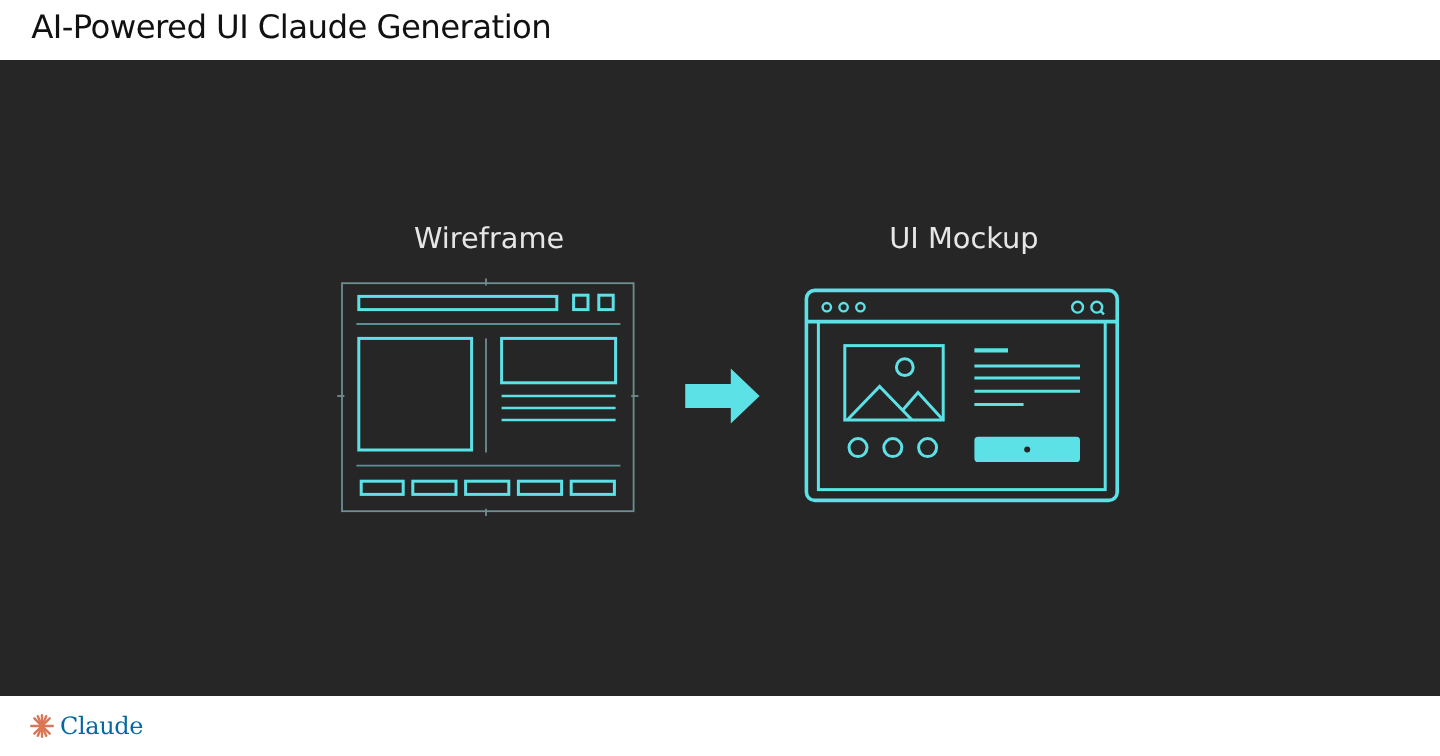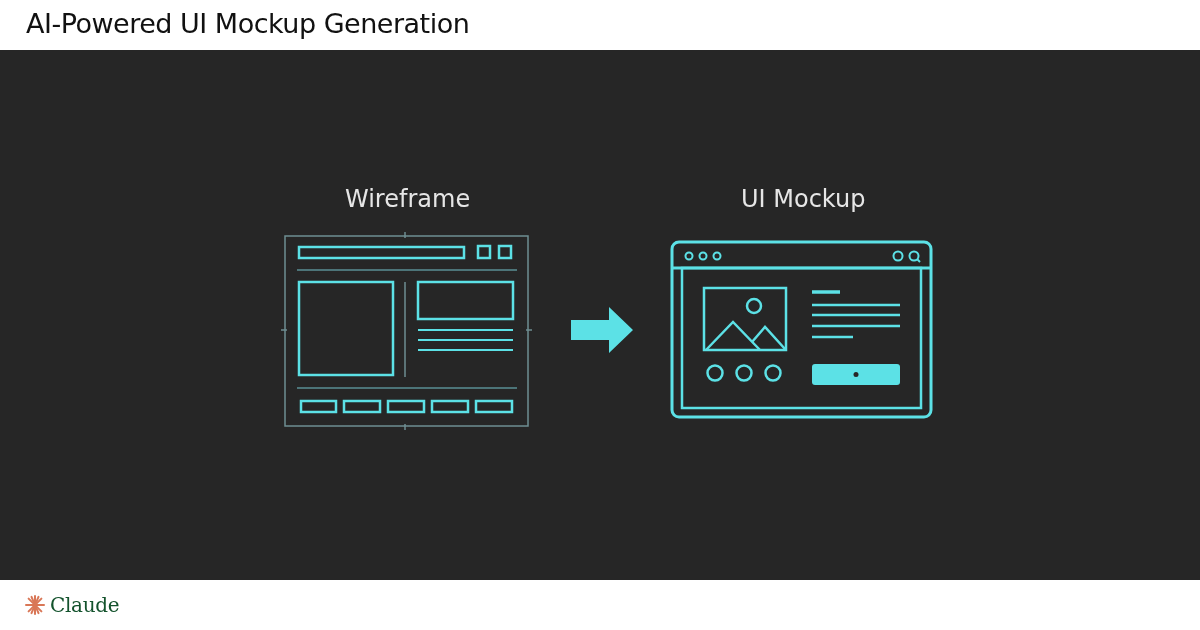--- a/index.html
+++ b/index.html
@@ -2,29 +2,29 @@
 <html><head>
 <meta charset="utf-8">
 <style>
   html, body { margin:0; padding:0; }
   body { width:1200px; height:630px; background:#ffffff; position:relative; overflow:hidden; font-family:"Liberation Sans", sans-serif; }
   .header { position:absolute; left:0; top:0; width:1200px; height:50px; background:#fff; }
   .title { position:absolute; left:26px; top:8px; font-size:27px; color:#111; font-family:"DejaVu Sans", sans-serif; letter-spacing:-0.5px; }
   .stage { position:absolute; left:0; top:50px; width:1200px; height:530px; background:#262626; }
   .footer { position:absolute; left:0; top:580px; width:1200px; height:50px; background:#fff; }
   .brand { position:absolute; left:24px; top:13px; display:flex; align-items:center; gap:4px; }
-  .brand-name { font-family:"DejaVu Serif", serif; font-size:20px; color:#14532d; letter-spacing:-0.3px; }
+  .brand-name { font-family:"DejaVu Serif", serif; font-size:20px; color:#0369a1; letter-spacing:-0.3px; }
   .label { position:absolute; color:#e6e6e6; font-size:24px; font-family:"DejaVu Sans", sans-serif; }
   svg.art { position:absolute; left:0; top:0; }
 </style>
 </head>
 <body>
 
 <div class="header">
-  <div class="title">AI-Powered UI Mockup Generation</div>
+  <div class="title">AI-Powered UI Claude Generation</div>
 </div>
 
 <div class="stage">
   <div class="label" style="left:345px; top:135px;">Wireframe</div>
   <div class="label" style="left:741px; top:135px;">UI Mockup</div>
 
   <svg class="art" width="1200" height="530" viewBox="0 50 1200 530">
 
     <g fill="none">
       <rect x="285" y="236" width="243" height="190" stroke="#6e8e92" stroke-width="1.5"></rect>

